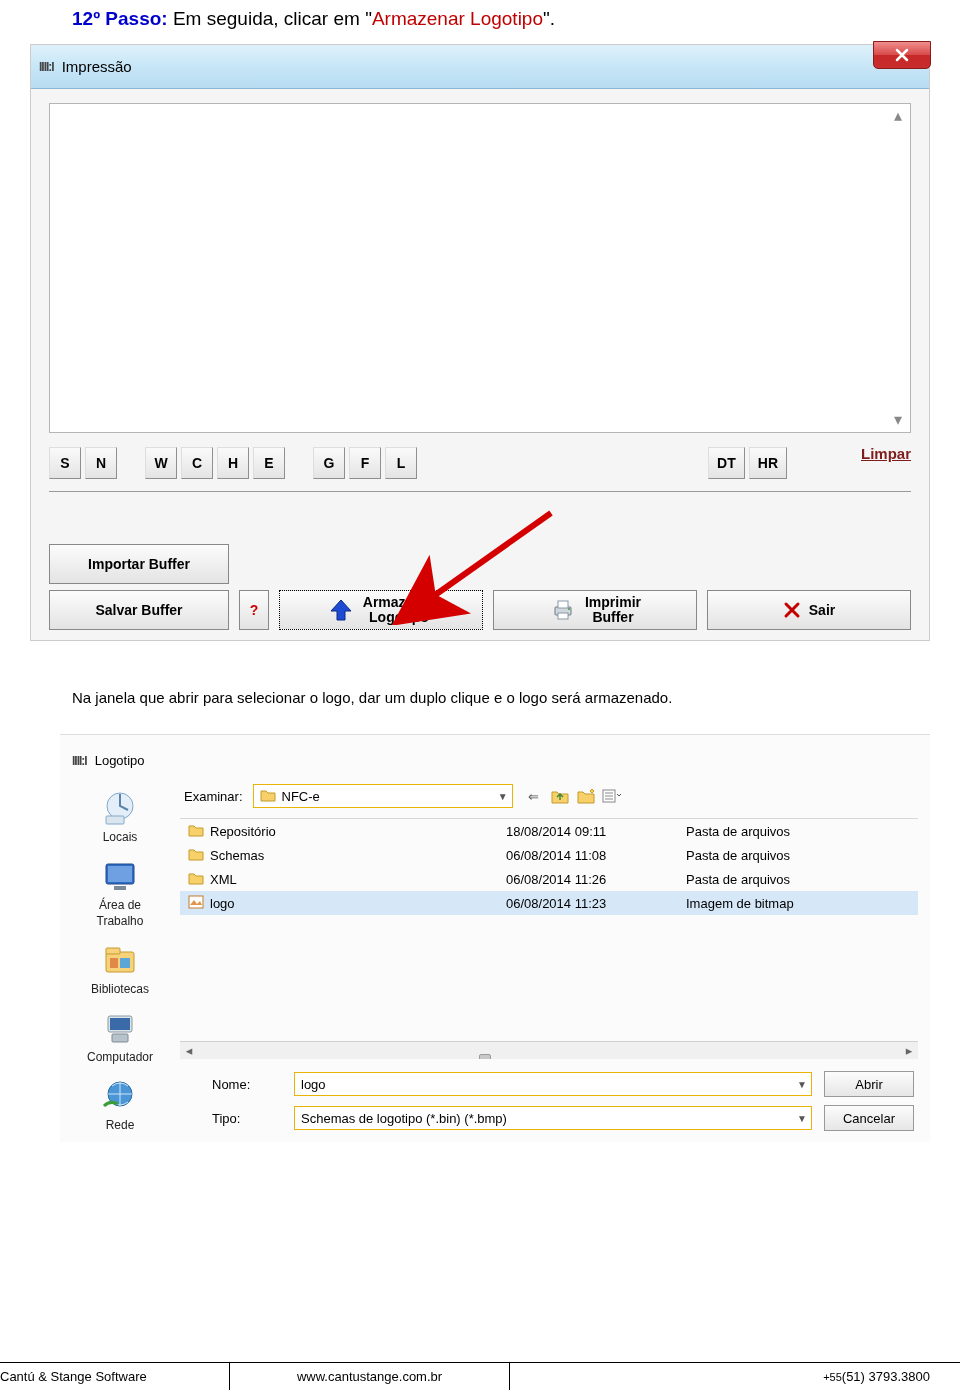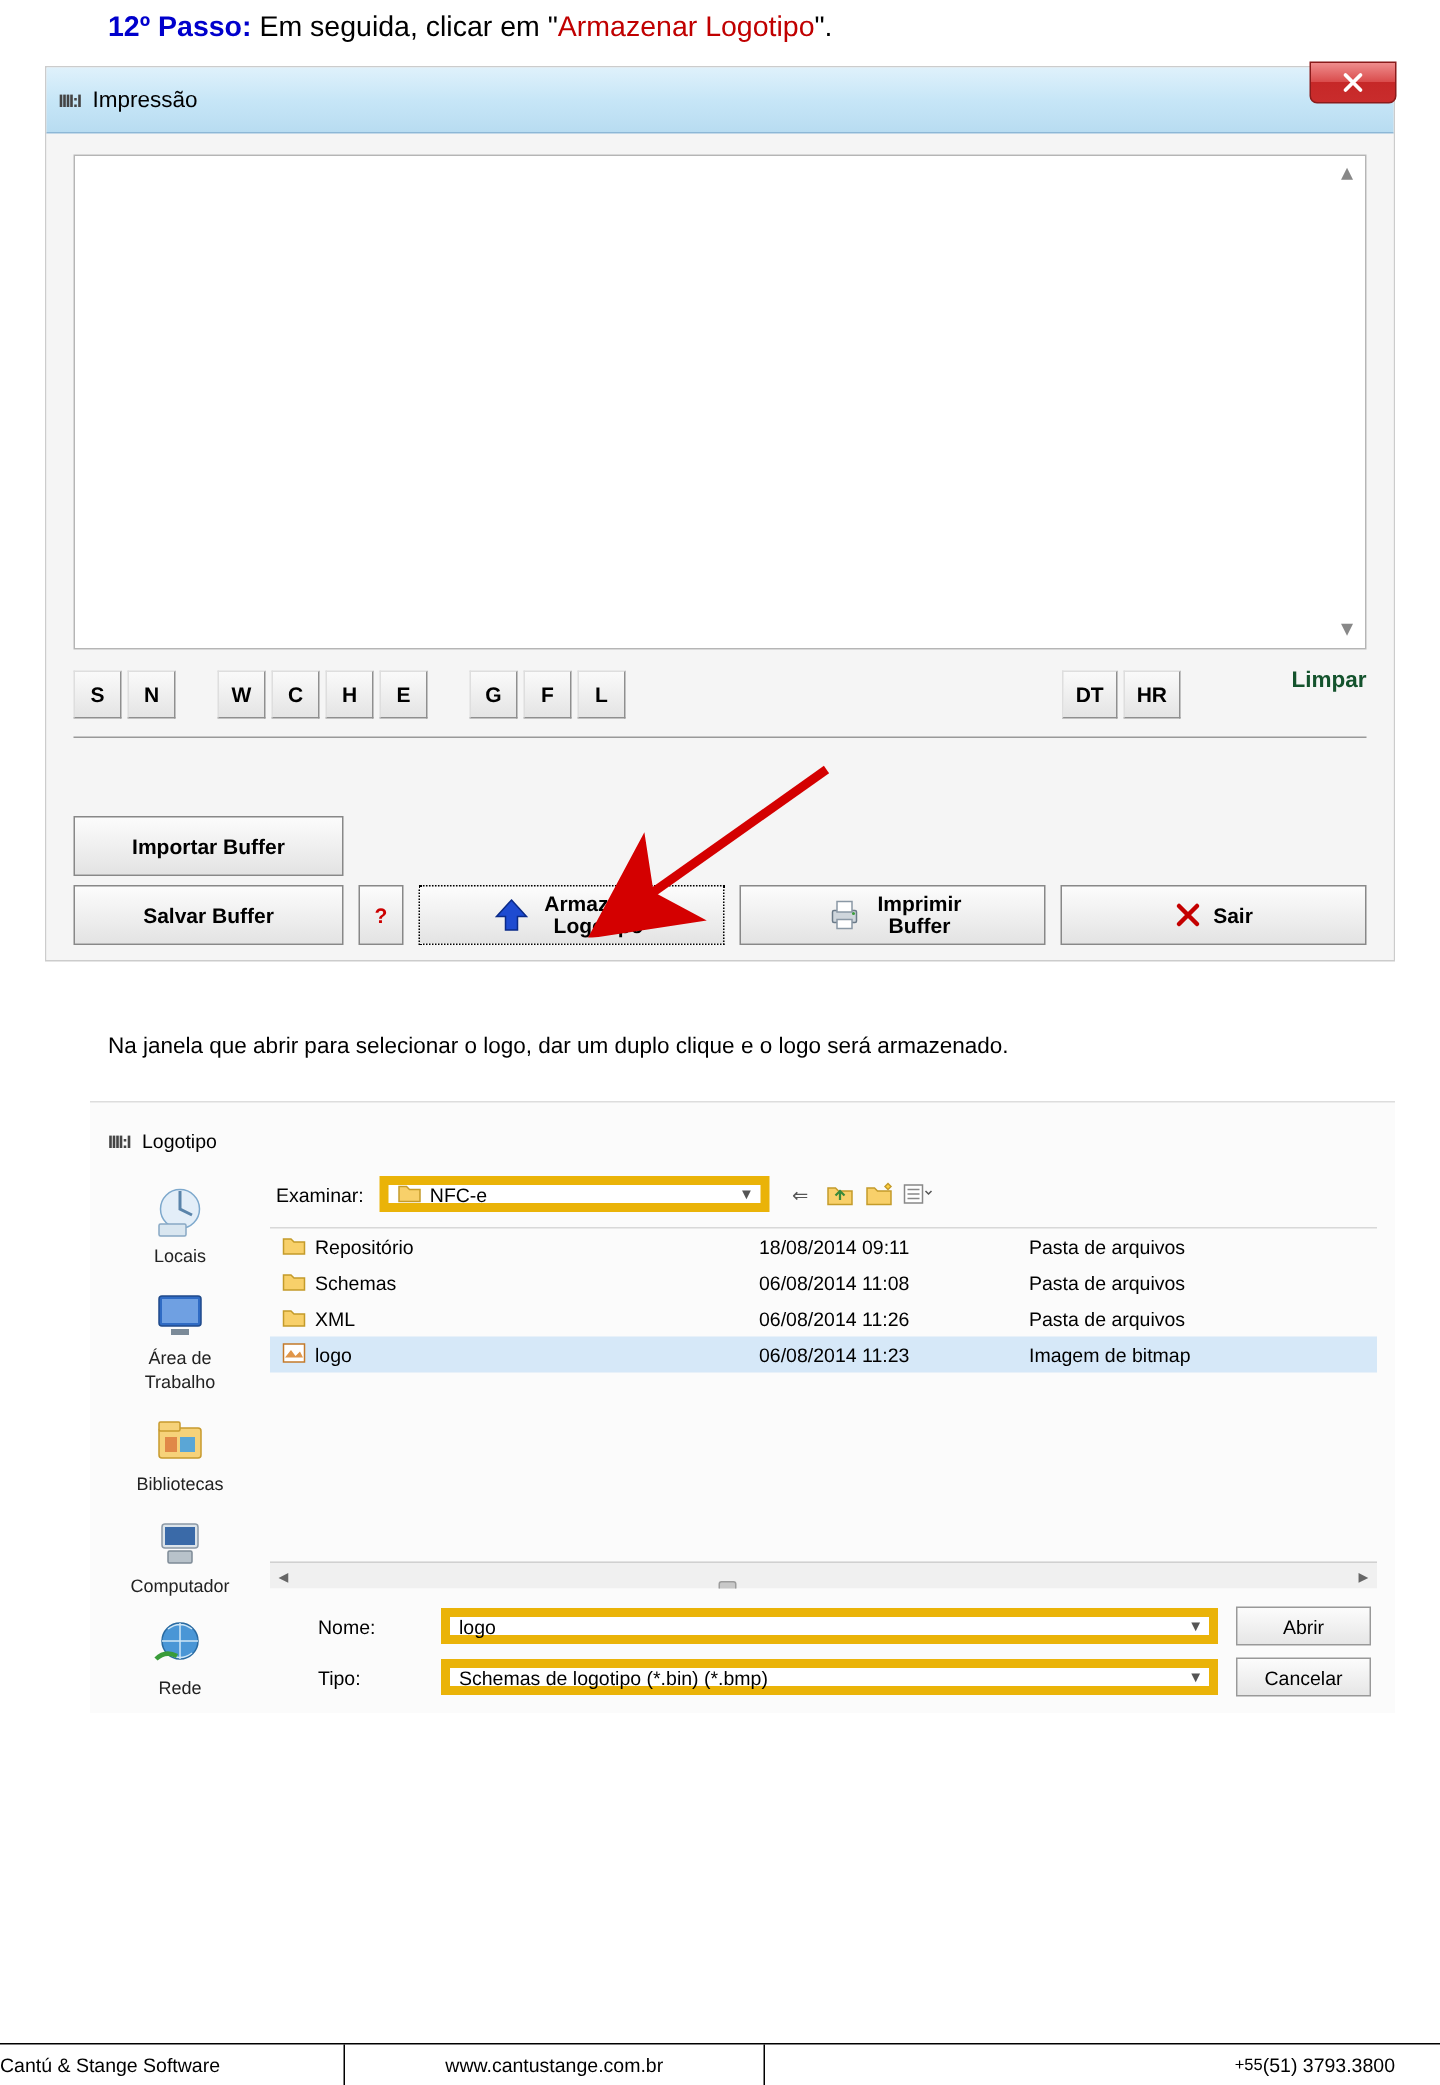--- a/index.html
+++ b/index.html
@@ -89,22 +89,23 @@
     font-weight: bold;
     font-size: 14px;
     display: flex; align-items: center; justify-content: center;
     padding: 0 8px;
   }
   .spacer { flex: 0 0 20px; }
   .spacer-big { flex: 1; }
   .link-limpar {
     position: absolute;
     right: 0; top: -2px;
-    color: #14532d;
+    color: #7f1d1d;
     font-weight: bold;
+    text-decoration: underline;
     font-size: 15px;
   }
   .lowerbar {
     margin-top: 52px;
     display: grid;
     grid-template-columns: 180px 30px 1fr 1fr 1fr;
     grid-template-rows: 40px 40px;
     gap: 6px 10px;
     align-items: stretch;
   }
@@ -163,21 +164,21 @@
     padding: 0 6px;
   }
   .exam-row {
     display: flex; align-items: center; gap: 10px;
     padding: 0 4px 10px 4px;
     font-size: 13px;
   }
   .combo {
     flex: 0 0 260px;
     height: 24px;
-    border: 6px solid #eab308;
+    border: 1px solid #eab308;
     background: #fff;
     display: flex; align-items: center; justify-content: space-between;
     padding: 0 4px 0 6px;
     font-size: 13px;
   }
   .combo .dd { color: #555; font-size: 10px; }
   .tool-icons { display: flex; gap: 4px; color: #555; }
   .tool-icons span { display:inline-flex; width:22px; height:20px; align-items:center; justify-content:center; border:0; }
   .file-list {
     border-top: 1px solid #d8d8d8;

